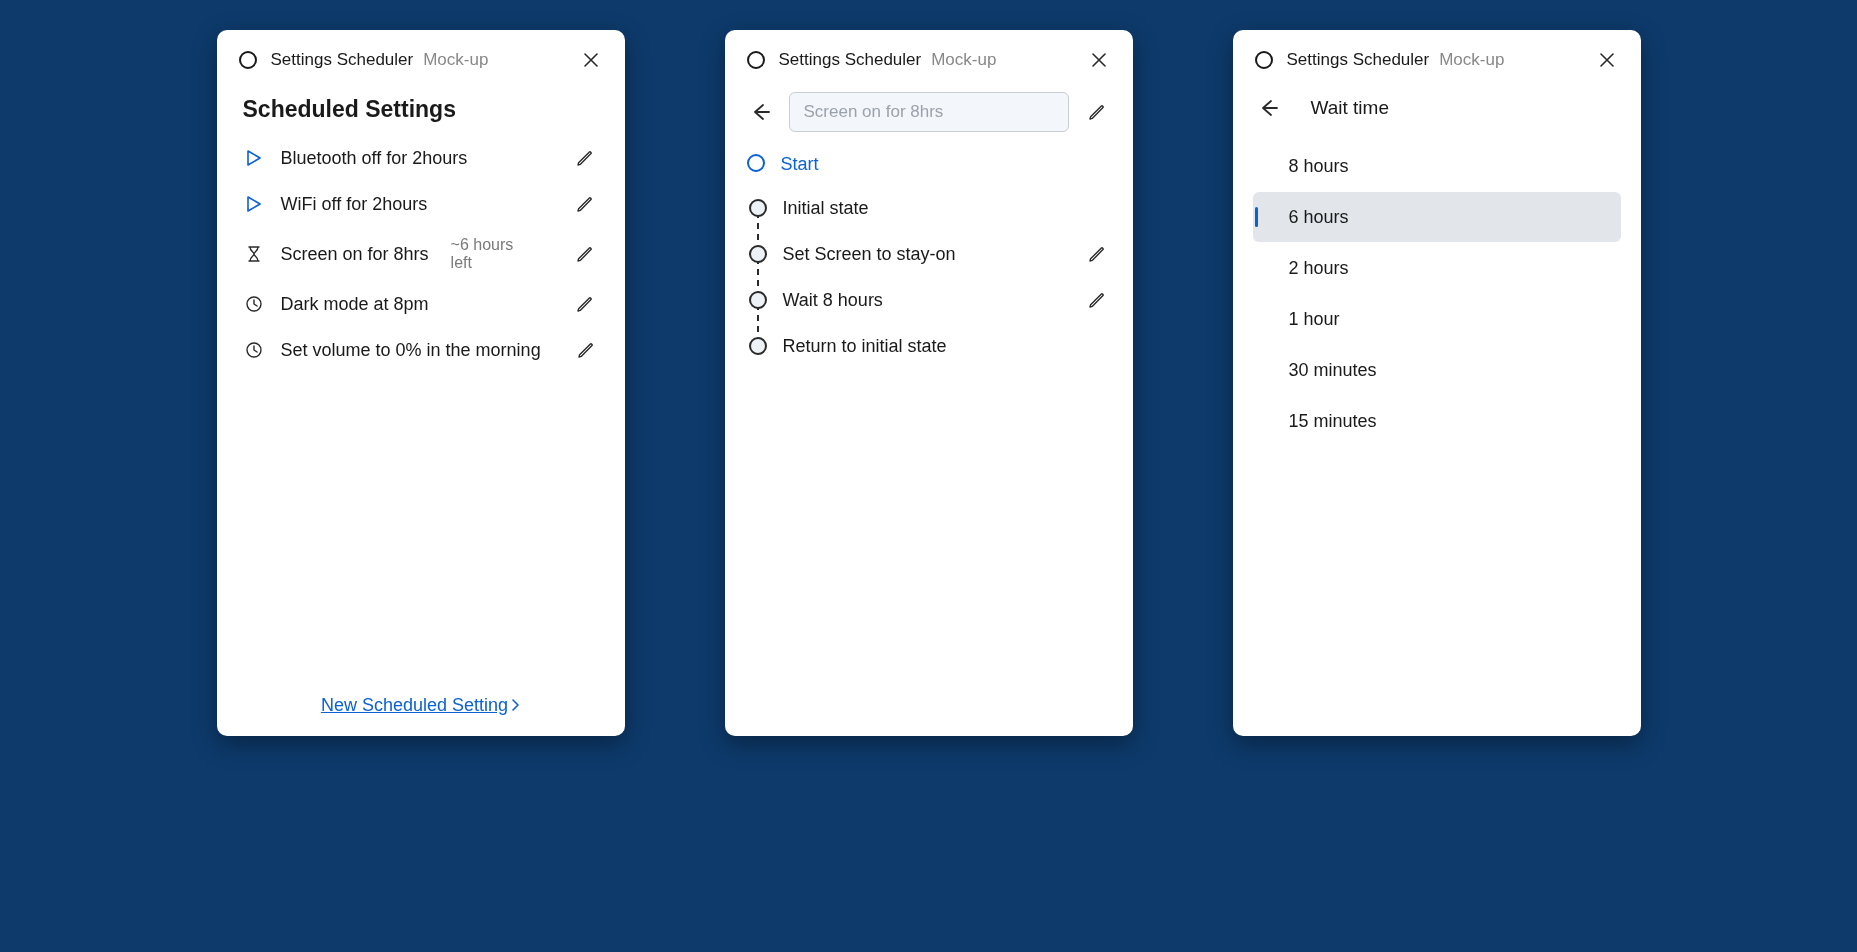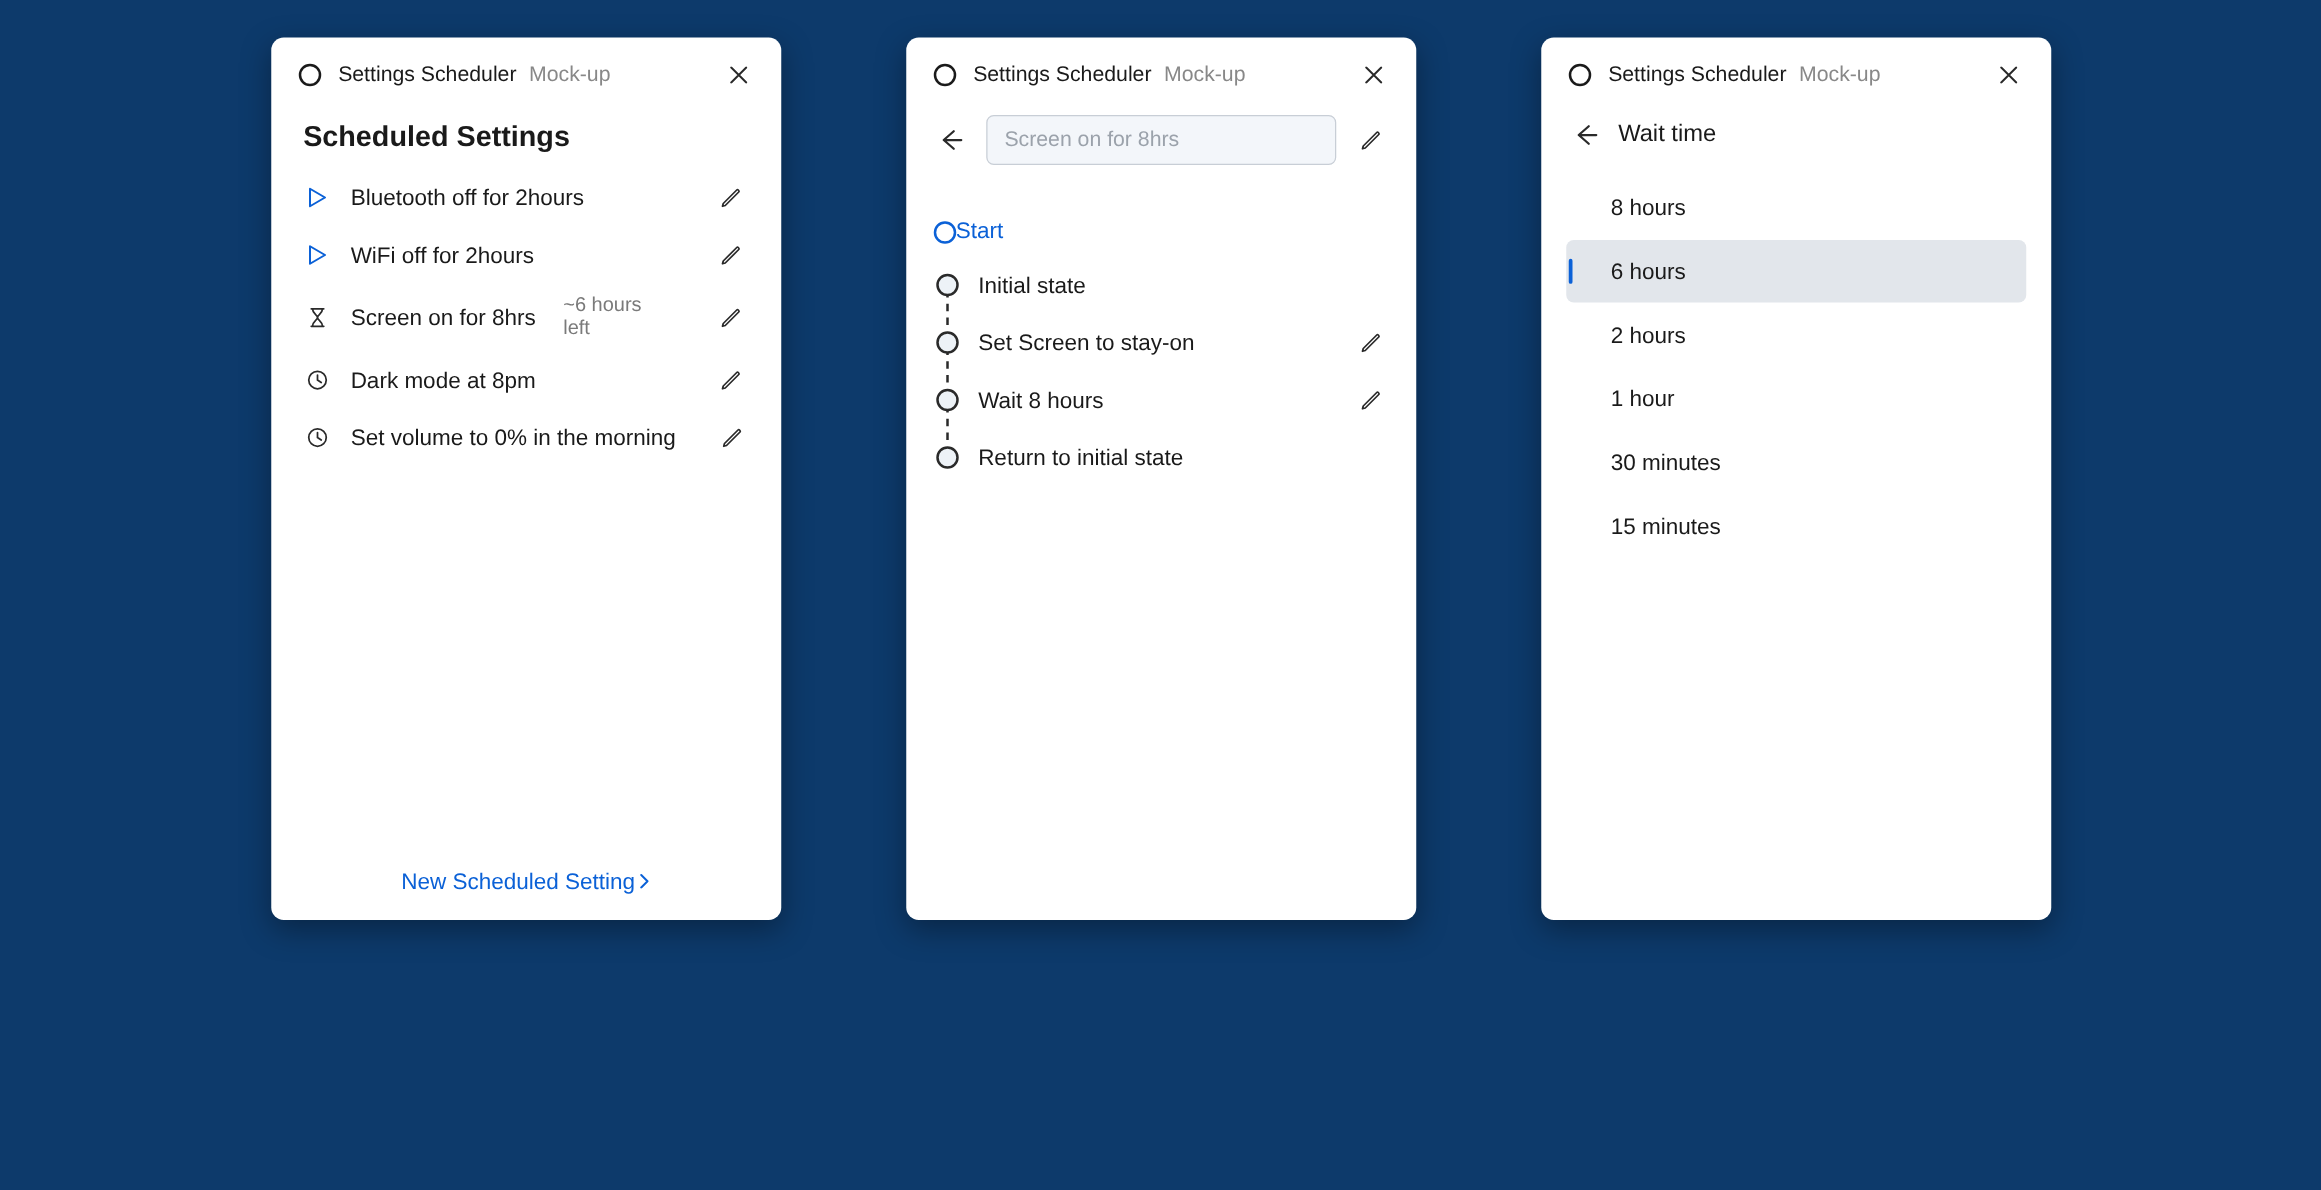--- a/index.html
+++ b/index.html
@@ -107,20 +107,21 @@
     margin-top: auto;
     text-align: center;
     padding: 12px 0 4px 0;
     font-size: 18px;
     color: #0b61d7;
     cursor: pointer;
     display: flex;
     align-items: center;
     justify-content: center;
     gap: 4px;
+    text-decoration: underline;
   }
   .footer-link .chev { font-size: 14px; }
 
   
   .editor-header {
     display: flex;
     align-items: center;
     gap: 14px;
     padding: 10px 6px 6px 6px;
   }
@@ -143,23 +144,23 @@
   }
   .name-input::placeholder { color: #9ba2ab; }
 
   
   .timeline {
     padding: 10px 6px 0 6px;
     position: relative;
   }
   .tl-start {
     display: flex;
-    align-items: flex-end;
+    align-items: flex-start;
+    gap: 16px;
     padding: 6px 0 10px 0;
-    margin-top: 20px;
   }
   .tl-start-circle {
     width: 18px; height: 18px;
     border: 2px solid #0b61d7;
     border-radius: 50%;
   }
   .tl-start-label {
     font-size: 18px;
     color: #0b61d7;
   }
@@ -198,21 +199,21 @@
     font-size: 18px;
     color: #1a1a1a;
     flex: 0 0 auto;
   }
   .tl-step .grow { flex: 1; }
 
   
   .page-title-row {
     display: flex;
     align-items: center;
-    gap: 12px;
+    gap: 28px;
     padding: 12px 6px 8px 6px;
   }
   .page-title {
     font-size: 19px;
     color: #1a1a1a;
   }
   .options {
     padding: 10px 0 0 0;
   }
   .option {

